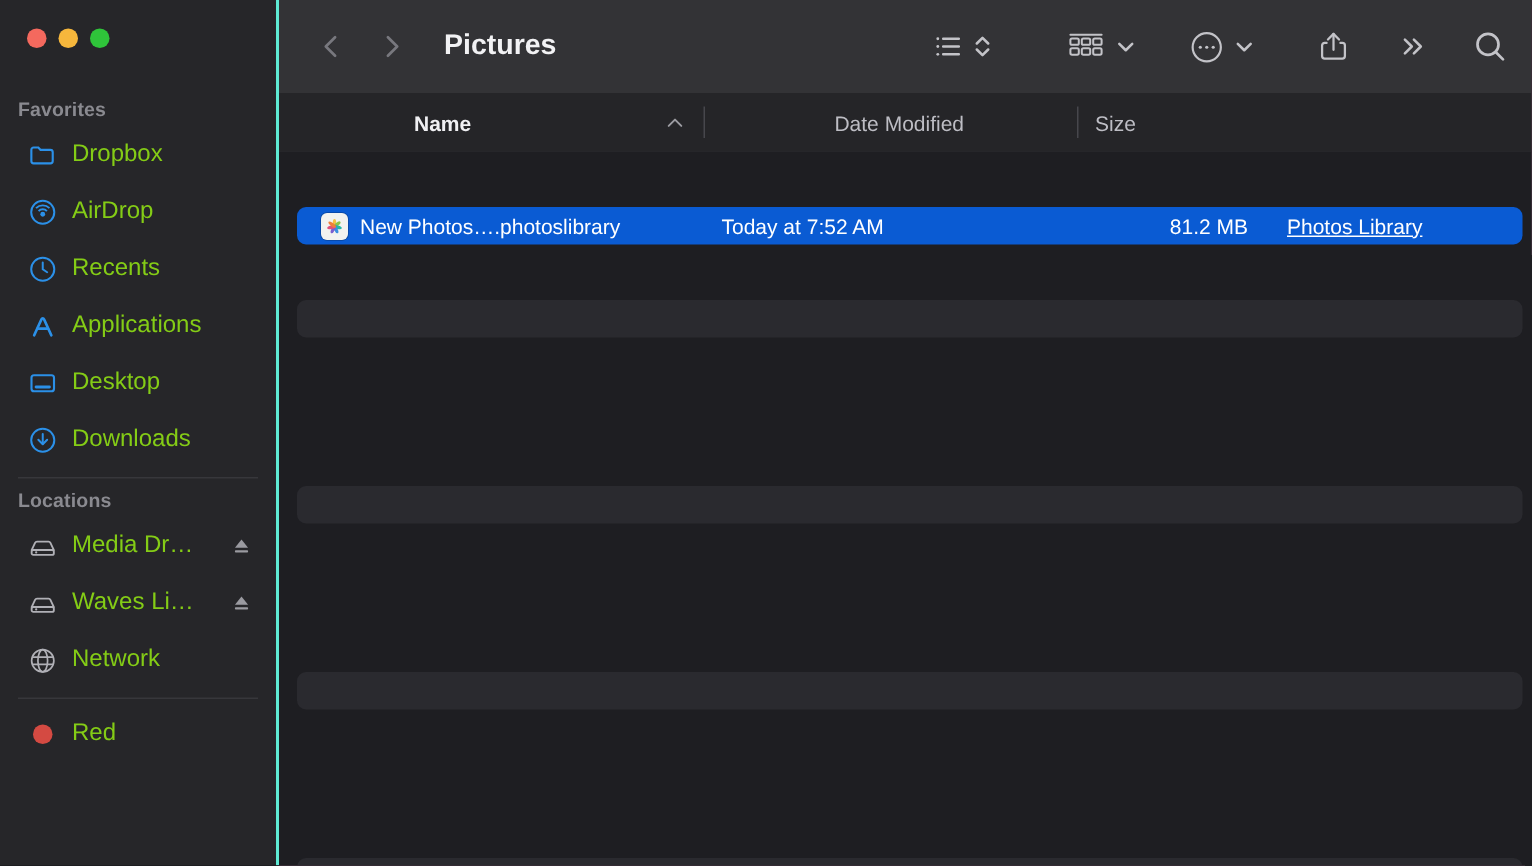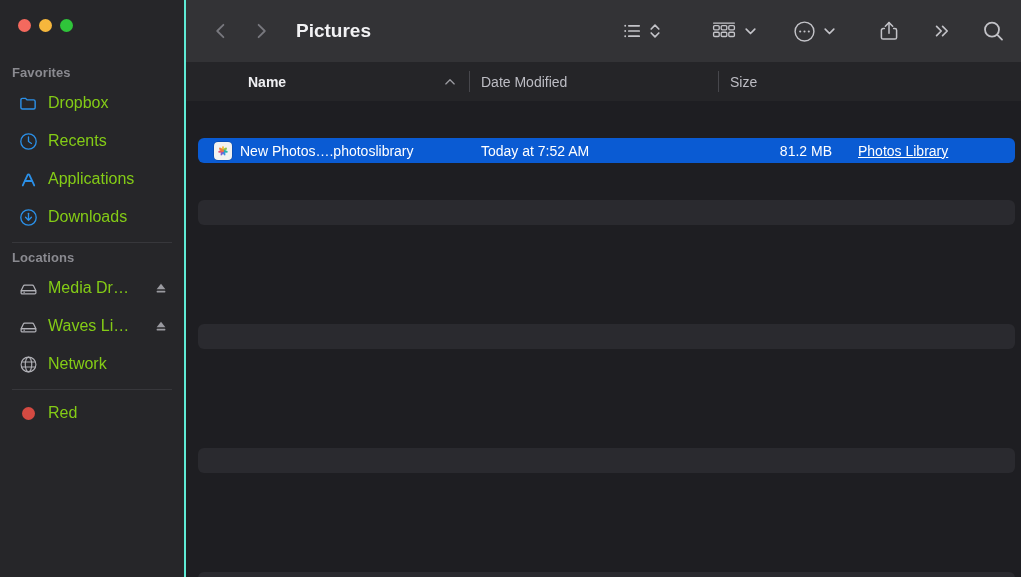--- a/index.html
+++ b/index.html
@@ -182,38 +182,38 @@
     display: flex;
     align-items: center;
     box-sizing: border-box;
     position: relative;
   }
   .col-label {
     font-size: 14px;
     color: #bdbdc4;
     white-space: nowrap;
   }
-  .col.sorted .col-label { color: #f0f0f3; font-weight: 700; }
+  .col.sorted .col-label { color: #f0f0f3; font-weight: 700; margin-left: 28px; }
   .col-sep {
     position: absolute;
     left: 0;
     top: 9px;
     bottom: 9px;
     width: 1px;
     background: #47474c;
   }
   .sort-arrow {
     margin-left: auto;
     margin-right: 12px;
     color: #9b9ba1;
     display: flex;
     align-items: center;
   }
   #col-name { width: 283px; padding-left: 62px; }
-  #col-date { width: 249px; padding-left: 12px; }
+  #col-date { width: 249px; padding-left: 12px; justify-content: center; }
   #col-size { width: 128px; padding-left: 12px; }
   #col-kind { flex: 1 1 auto; padding-left: 12px; }
 
   
   #file-list {
     position: absolute;
     top: 101px;
     left: 0;
     right: 0;
     bottom: 0;
@@ -294,20 +294,31 @@
 
         <div class="sb-item">
           <span class="sb-icon">
             <svg width="19" height="19" viewBox="0 0 20 20" fill="none" stroke="#2b90e8" stroke-width="1.5">
               <path d="M2 6.2a1.6 1.6 0 0 1 1.6-1.6h3.3l1.5 1.6h6.9A1.7 1.7 0 0 1 17 7.9v6.2a1.6 1.6 0 0 1-1.6 1.6H3.6A1.6 1.6 0 0 1 2 14.1z"></path>
             </svg>
           </span>
           <span class="sb-label">Dropbox</span>
         </div>
 
+        <div class="sb-item">
+          <span class="sb-icon">
+            <svg width="19" height="19" viewBox="0 0 20 20" fill="none" stroke="#2b90e8" stroke-width="1.4">
+              <circle cx="10" cy="10" r="8.1"></circle>
+              <circle cx="10" cy="11.4" r="1.7" fill="#2b90e8" stroke="none"></circle>
+              <path d="M7.1 9.2a4 4 0 0 1 5.8 0"></path>
+              <path d="M5.3 7.1a6.7 6.7 0 0 1 9.4 0"></path>
+            </svg>
+          </span>
+          <span class="sb-label">AirDrop</span>
+        </div>
 
         <div class="sb-item">
           <span class="sb-icon">
             <svg width="19" height="19" viewBox="0 0 20 20" fill="none" stroke="#2b90e8" stroke-width="1.4">
               <circle cx="10" cy="10" r="8.1"></circle>
               <path d="M10 5.3V10l3.1 2.1" stroke-linecap="round"></path>
             </svg>
           </span>
           <span class="sb-label">Recents</span>
         </div>
@@ -315,20 +326,29 @@
         <div class="sb-item">
           <span class="sb-icon">
             <svg width="19" height="19" viewBox="0 0 20 20" fill="none" stroke="#2b90e8" stroke-width="1.9" stroke-linecap="round" stroke-linejoin="round">
               <path d="M4 16.3 9.1 5.1a1 1 0 0 1 1.8 0L16 16.3"></path>
               <path d="M6.4 11.6h7.2"></path>
             </svg>
           </span>
           <span class="sb-label">Applications</span>
         </div>
 
+        <div class="sb-item">
+          <span class="sb-icon">
+            <svg width="19" height="19" viewBox="0 0 20 20" fill="none" stroke="#2b90e8" stroke-width="1.5">
+              <rect x="2.1" y="4.4" width="15.8" height="11.2" rx="1.8"></rect>
+              <path d="M5.3 12.6h9.4" stroke-width="2" stroke-linecap="round"></path>
+            </svg>
+          </span>
+          <span class="sb-label">Desktop</span>
+        </div>
 
 
         <div class="sb-item">
           <span class="sb-icon">
             <svg width="19" height="19" viewBox="0 0 20 20" fill="none" stroke="#2b90e8" stroke-width="1.4" stroke-linecap="round" stroke-linejoin="round">
               <circle cx="10" cy="10" r="8.1"></circle>
               <path d="M10 5.6v7.1"></path>
               <path d="M6.9 9.7 10 12.8l3.1-3.1"></path>
             </svg>
           </span>

